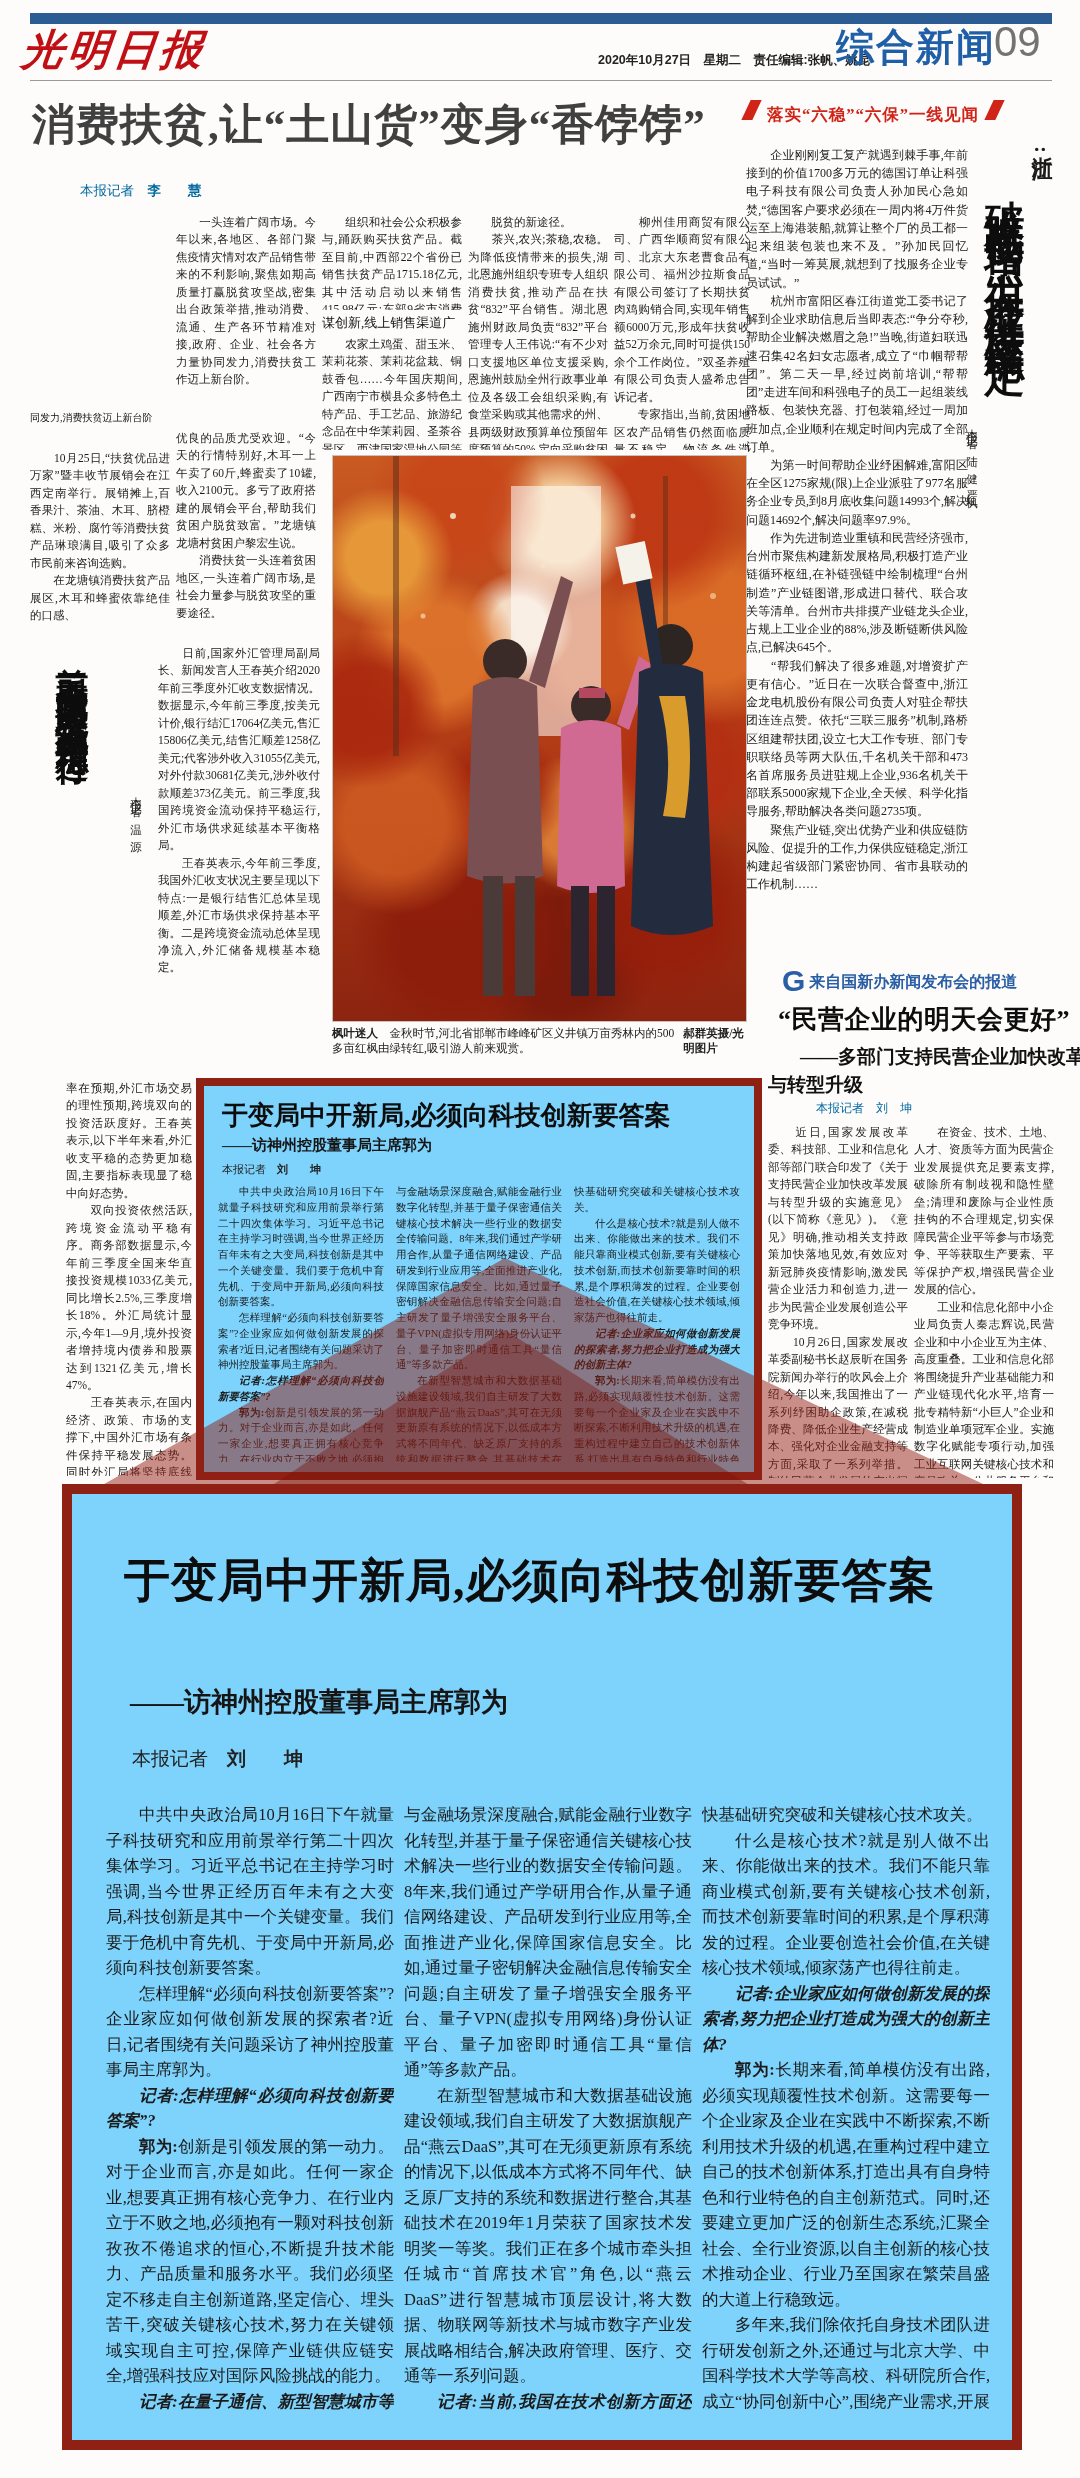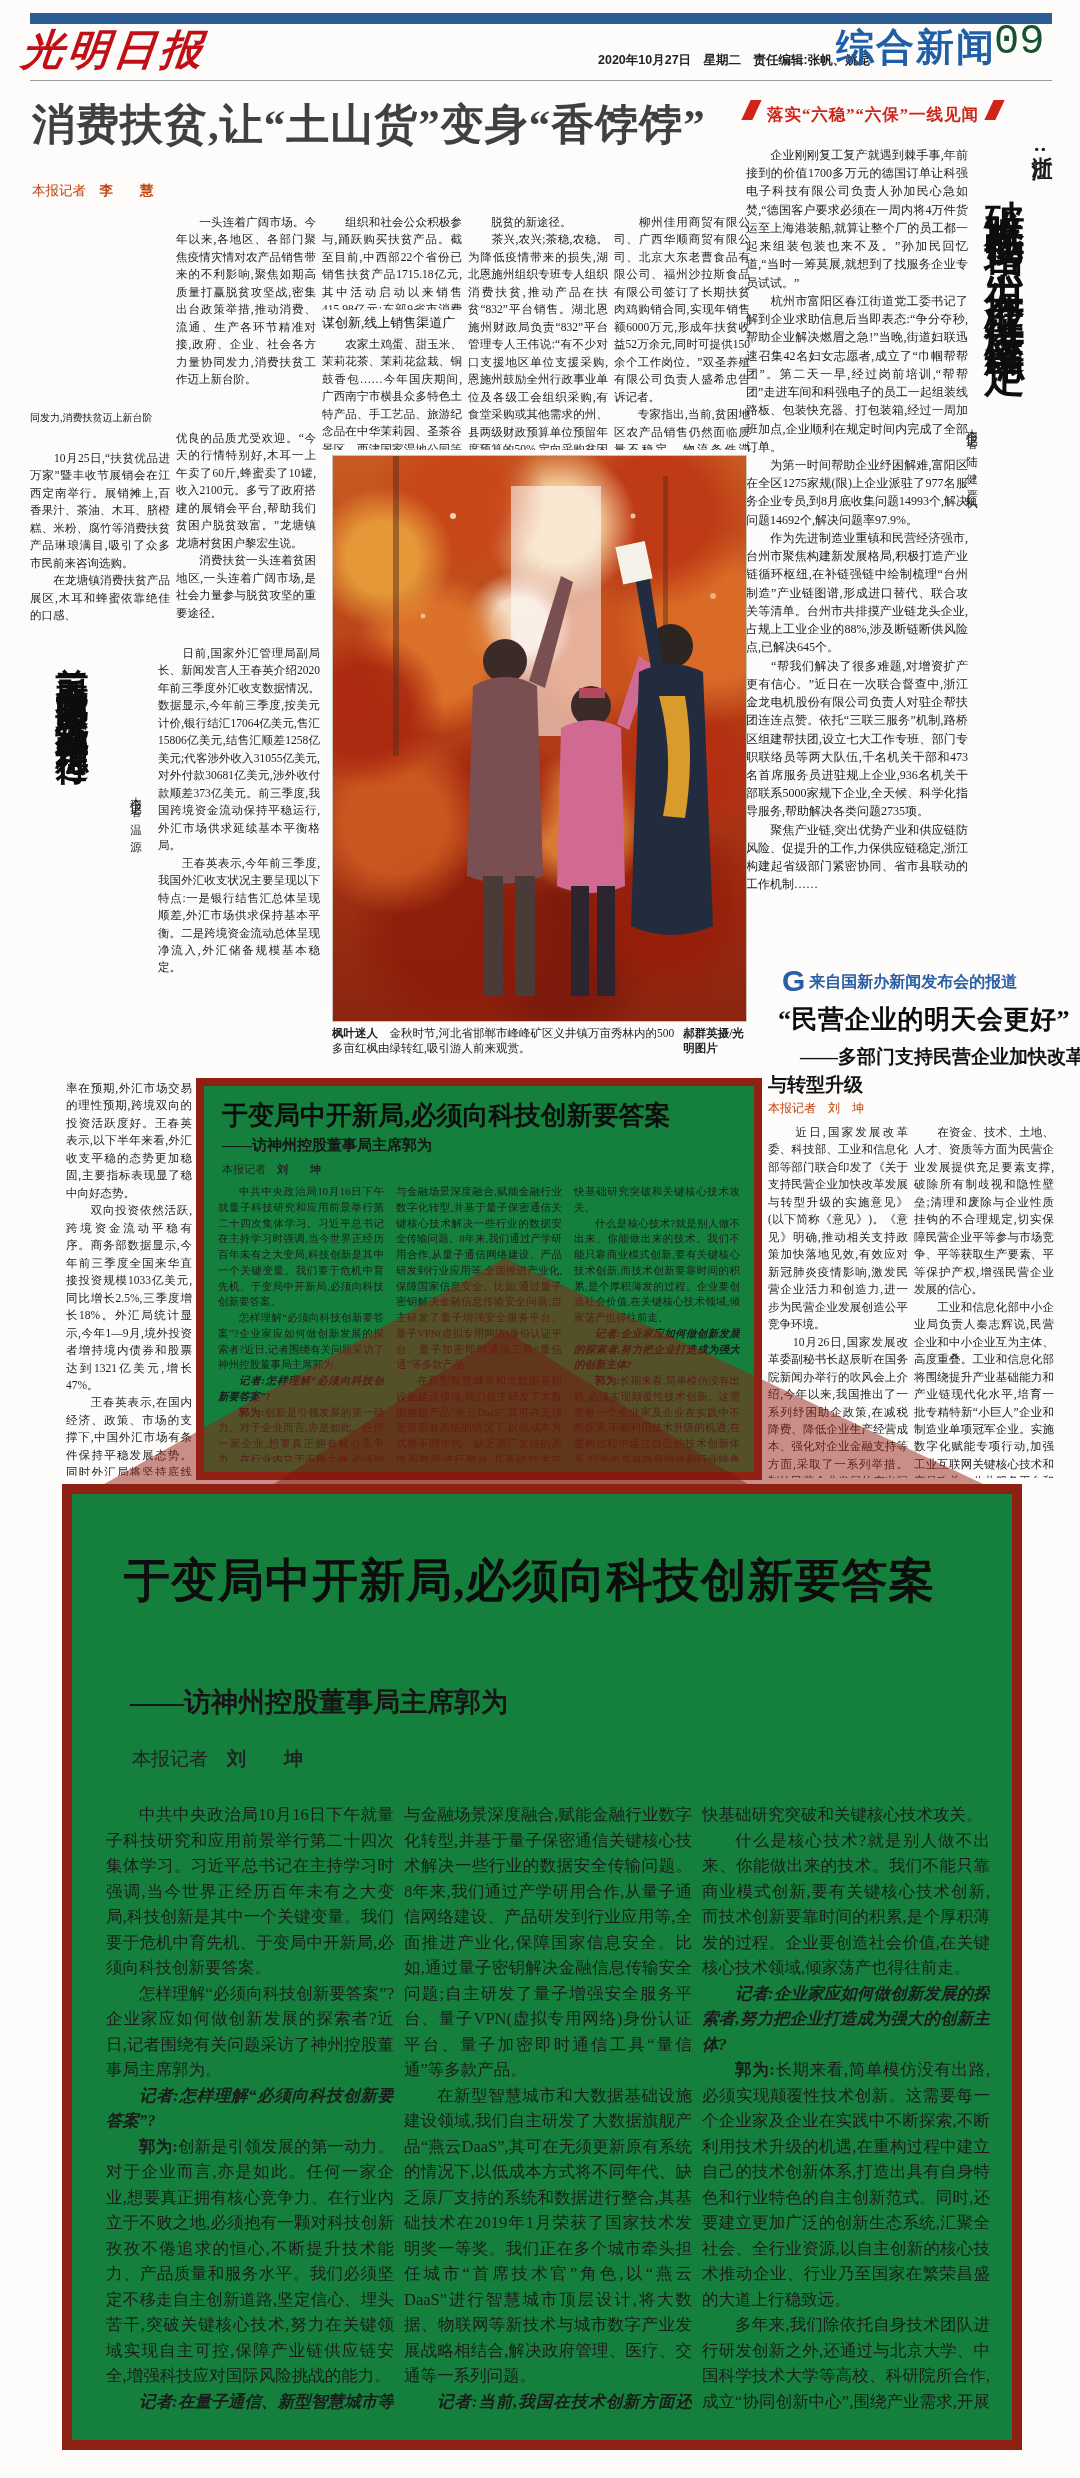--- a/index.html
+++ b/index.html
@@ -10,25 +10,25 @@
            overflow:hidden;color:#1c1c1c;}
   .vert{writing-mode:vertical-rl;}
   .subhead{font-weight:normal;font-size:13px;color:#111;}
   
   .mast-bar{background:#2b5c94;height:11px;}
   .mast-logo{font-size:42px;font-weight:bold;font-style:italic;color:#c01015;
              transform:skewX(-6deg);letter-spacing:4px;}
   .mast-date{font-size:12.5px;font-weight:bold;color:#222;font-family:"Liberation Sans",sans-serif;}
   .mast-section{font-size:38px;font-weight:bold;color:#1f5fa8;letter-spacing:2px;
                 font-family:"Liberation Sans",sans-serif;}
-  .mast-pn{font-size:42px;color:#14532d;font-family:Liberation Mono, monospace;}
+  .mast-pn{font-size:42px;color:#737373;font-family:Liberation Sans, sans-serif;}
   .rule{background:#9a9a9a;height:1px;}
   
   .h-lead{font-size:43px;font-weight:bold;letter-spacing:1px;color:#404040;white-space:nowrap;}
-  .byline{font-size:13.5px;color:#c2410c;}
+  .byline{font-size:13.5px;color:#0369a1;margin-left:48px;}
   
   .tag-red{color:#d02418;font-weight:bold;font-size:16.5px;letter-spacing:1px;}
   .slash{display:inline-block;width:11px;height:20px;background:#d02418;transform:skewX(-25deg);}
   .zj-vtitle{font-size:40px;font-weight:bold;letter-spacing:9px;line-height:1.1;color:#0d0d0d;}
   .zj-region{font-size:21px;font-weight:bold;letter-spacing:3px;}
   .vbyline{font-size:11.5px;letter-spacing:3px;color:#222;}
   
   .fx-vtitle{font-size:33px;font-weight:bold;letter-spacing:5px;line-height:1.15;color:#0d0d0d;}
   
   .photo-box{border:1px solid #c8c4bc;background:
@@ -51,21 +51,21 @@
      linear-gradient(180deg,#c85a22 0%,#b53e16 45%,#8c2410 100%);}
   .caption{font-size:11.5px;color:#222;}
   .caption b{font-weight:bold;}
   
   .g-kicker{color:#2a5fa5;font-weight:bold;font-size:16px;font-family:"Liberation Sans",sans-serif;}
   .g-glyph{display:inline-block;font-size:30px;font-weight:bold;color:#2a5fa5;
            font-family:"Liberation Sans",sans-serif;line-height:1;transform:translateY(4px);}
   .pe-head{font-size:26px;font-weight:bold;color:#0d0d0d;letter-spacing:.5px;white-space:nowrap;}
   .pe-sub{font-size:19px;font-weight:bold;color:#111;white-space:nowrap;}
   
-  .redbox{border:8px solid #8e2114;background:#15803d;}
+  .redbox{border:8px solid #8e2114;background:#7dd3fc;}
   .iv-col p{margin:0;text-indent:2em;}
   .iv-col p.cont{text-indent:0;}
   .iv-col p.q{font-weight:bold;font-style:italic;}
   .small-iv{font-size:10.5px;line-height:1.5;text-align:justify;overflow:hidden;}
   .big-iv{font-size:16.5px;line-height:25.5px;text-align:justify;overflow:hidden;}
   .bb-head{font-size:46px;font-weight:bold;letter-spacing:1px;color:#0d0d0d;white-space:nowrap;}
   .bb-sub{font-size:27px;font-weight:bold;color:#151515;}
   .bb-by{font-size:19px;color:#222;}
   .sm-head{font-size:26px;font-weight:bold;color:#0d0d0d;white-space:nowrap;}
   .sm-sub{font-size:15px;font-weight:bold;color:#151515;}

